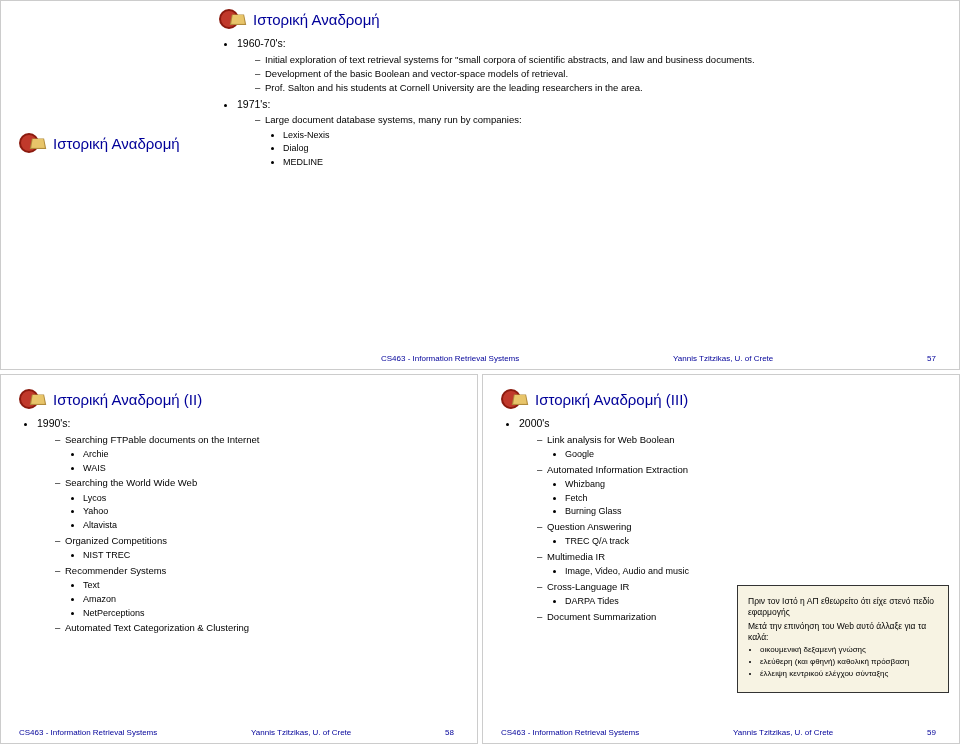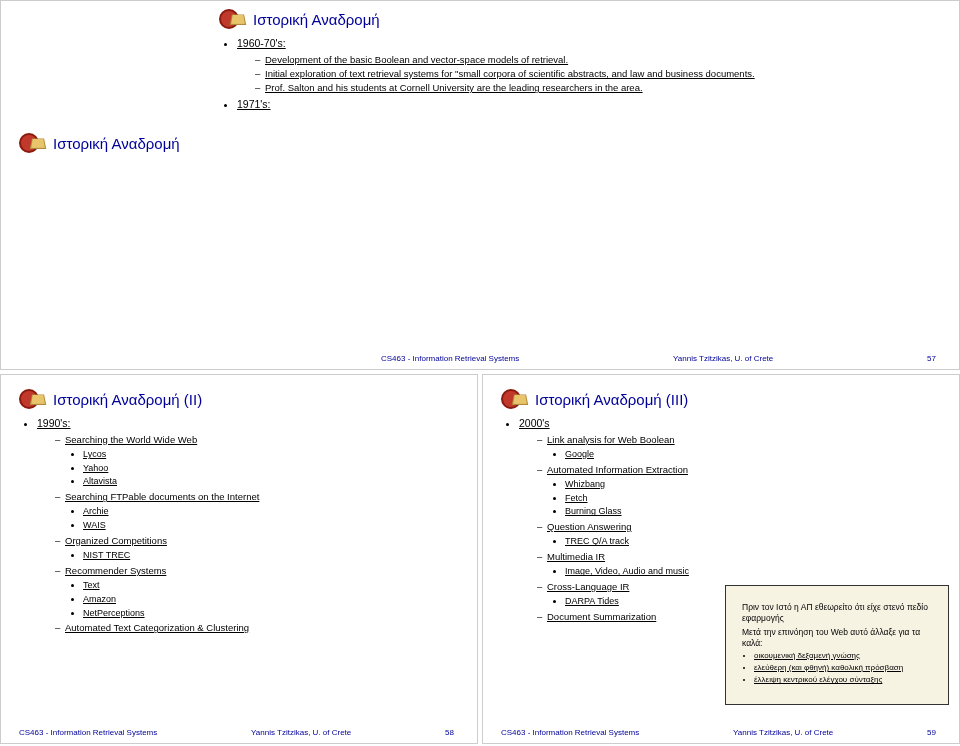--- a/index.html
+++ b/index.html
@@ -60,21 +60,21 @@
     left: 18px;
     top: 130px;
     color: #000099;
     font-size: 15px;
     display: flex;
     align-items: center;
     gap: 8px;
   }
   ul { margin: 3px 0; padding-left: 18px; }
   li { margin: 2px 0; line-height: 1.3; }
-  .b1 > li { list-style: disc; font-size: 10.5px; text-decoration: underline; }
+  .b1 > li { list-style: disc; font-size: 10.5px; }
   .b2 > li { list-style: none; position: relative; font-size: 9.5px; padding-left: 10px;}
   .b2 > li::before { content: "–"; position: absolute; left: 0; }
   .b3 > li { list-style: disc; font-size: 9px; color:#000; }
   .footer {
     position: absolute;
     bottom: 6px;
     left: 18px;
     right: 23px;
     display: flex;
     justify-content: space-between;
@@ -82,24 +82,24 @@
     color: #000099;
   }
   .callout {
     position: absolute;
     right: 10px;
     top: 210px;
     width: 190px;
     border: 1px solid #333;
     background: #f7f3e3;
     font-size: 8.5px;
-    padding: 16px;
+    padding: 10px;
     line-height: 1.25;
   }
-  .callout ul { padding-left: 12px; margin:2px 0;text-decoration:underline;}
+  .callout ul { padding-left: 12px; margin:2px 0;}
   .callout li { font-size: 8px; }
   .slide1-right {
     margin-left: 200px;
     margin-top: -6px;
   }
 </style>
 </head>
 <body>
 
 <div class="page">
@@ -111,55 +111,64 @@
     </div>
 
     <div class="slide1-right">
       <div class="slide-title">
         <span class="title-icon"></span>
         <span>Ιστορική Αναδρομή</span>
       </div>
       <ul class="b1">
         <li><span>1960-70's:</span>
           <ul class="b2">
+            <li>Initial exploration of text retrieval systems for "small corpora of scientific abstracts, and law and business documents.</li>
             <li>Development of the basic Boolean and vector-space models of retrieval.</li>
-            <li>Initial exploration of text retrieval systems for "small corpora of scientific abstracts, and law and business documents.</li>
             <li>Prof. Salton and his students at Cornell University are the leading researchers in the area.</li>
           </ul>
         </li>
         <li><span>1971's:</span>
+          <ul class="b2">
+            <li><span>Large document database systems, many run by companies:</span>
+              <ul class="b3">
+                <li>Lexis-Nexis</li>
+                <li>Dialog</li>
+                <li>MEDLINE</li>
+              </ul>
+            </li>
+          </ul>
         </li>
       </ul>
     </div>
     <div class="footer" style="left:380px;">
       <span>CS463 - Information Retrieval Systems</span>
       <span>Yannis Tzitzikas, U. of Crete</span>
       <span>57</span>
     </div>
   </div>
 
   <div class="slide">
     <div class="slide-title">
       <span class="title-icon"></span>
       <span>Ιστορική Αναδρομή (II)</span>
     </div>
     <ul class="b1">
       <li><span>1990's:</span>
         <ul class="b2">
+          <li><span>Searching FTPable documents on the Internet</span>
+            <ul class="b3">
+              <li>Archie</li>
+              <li>WAIS</li>
+            </ul>
+          </li>
           <li><span>Searching the World Wide Web</span>
             <ul class="b3">
               <li>Lycos</li>
               <li>Yahoo</li>
               <li>Altavista</li>
-            </ul>
-          </li>
-          <li><span>Searching FTPable documents on the Internet</span>
-            <ul class="b3">
-              <li>Archie</li>
-              <li>WAIS</li>
             </ul>
           </li>
           <li><span>Organized Competitions</span>
             <ul class="b3">
               <li>NIST TREC</li>
             </ul>
           </li>
           <li><span>Recommender Systems</span>
             <ul class="b3">
               <li>Text</li>

